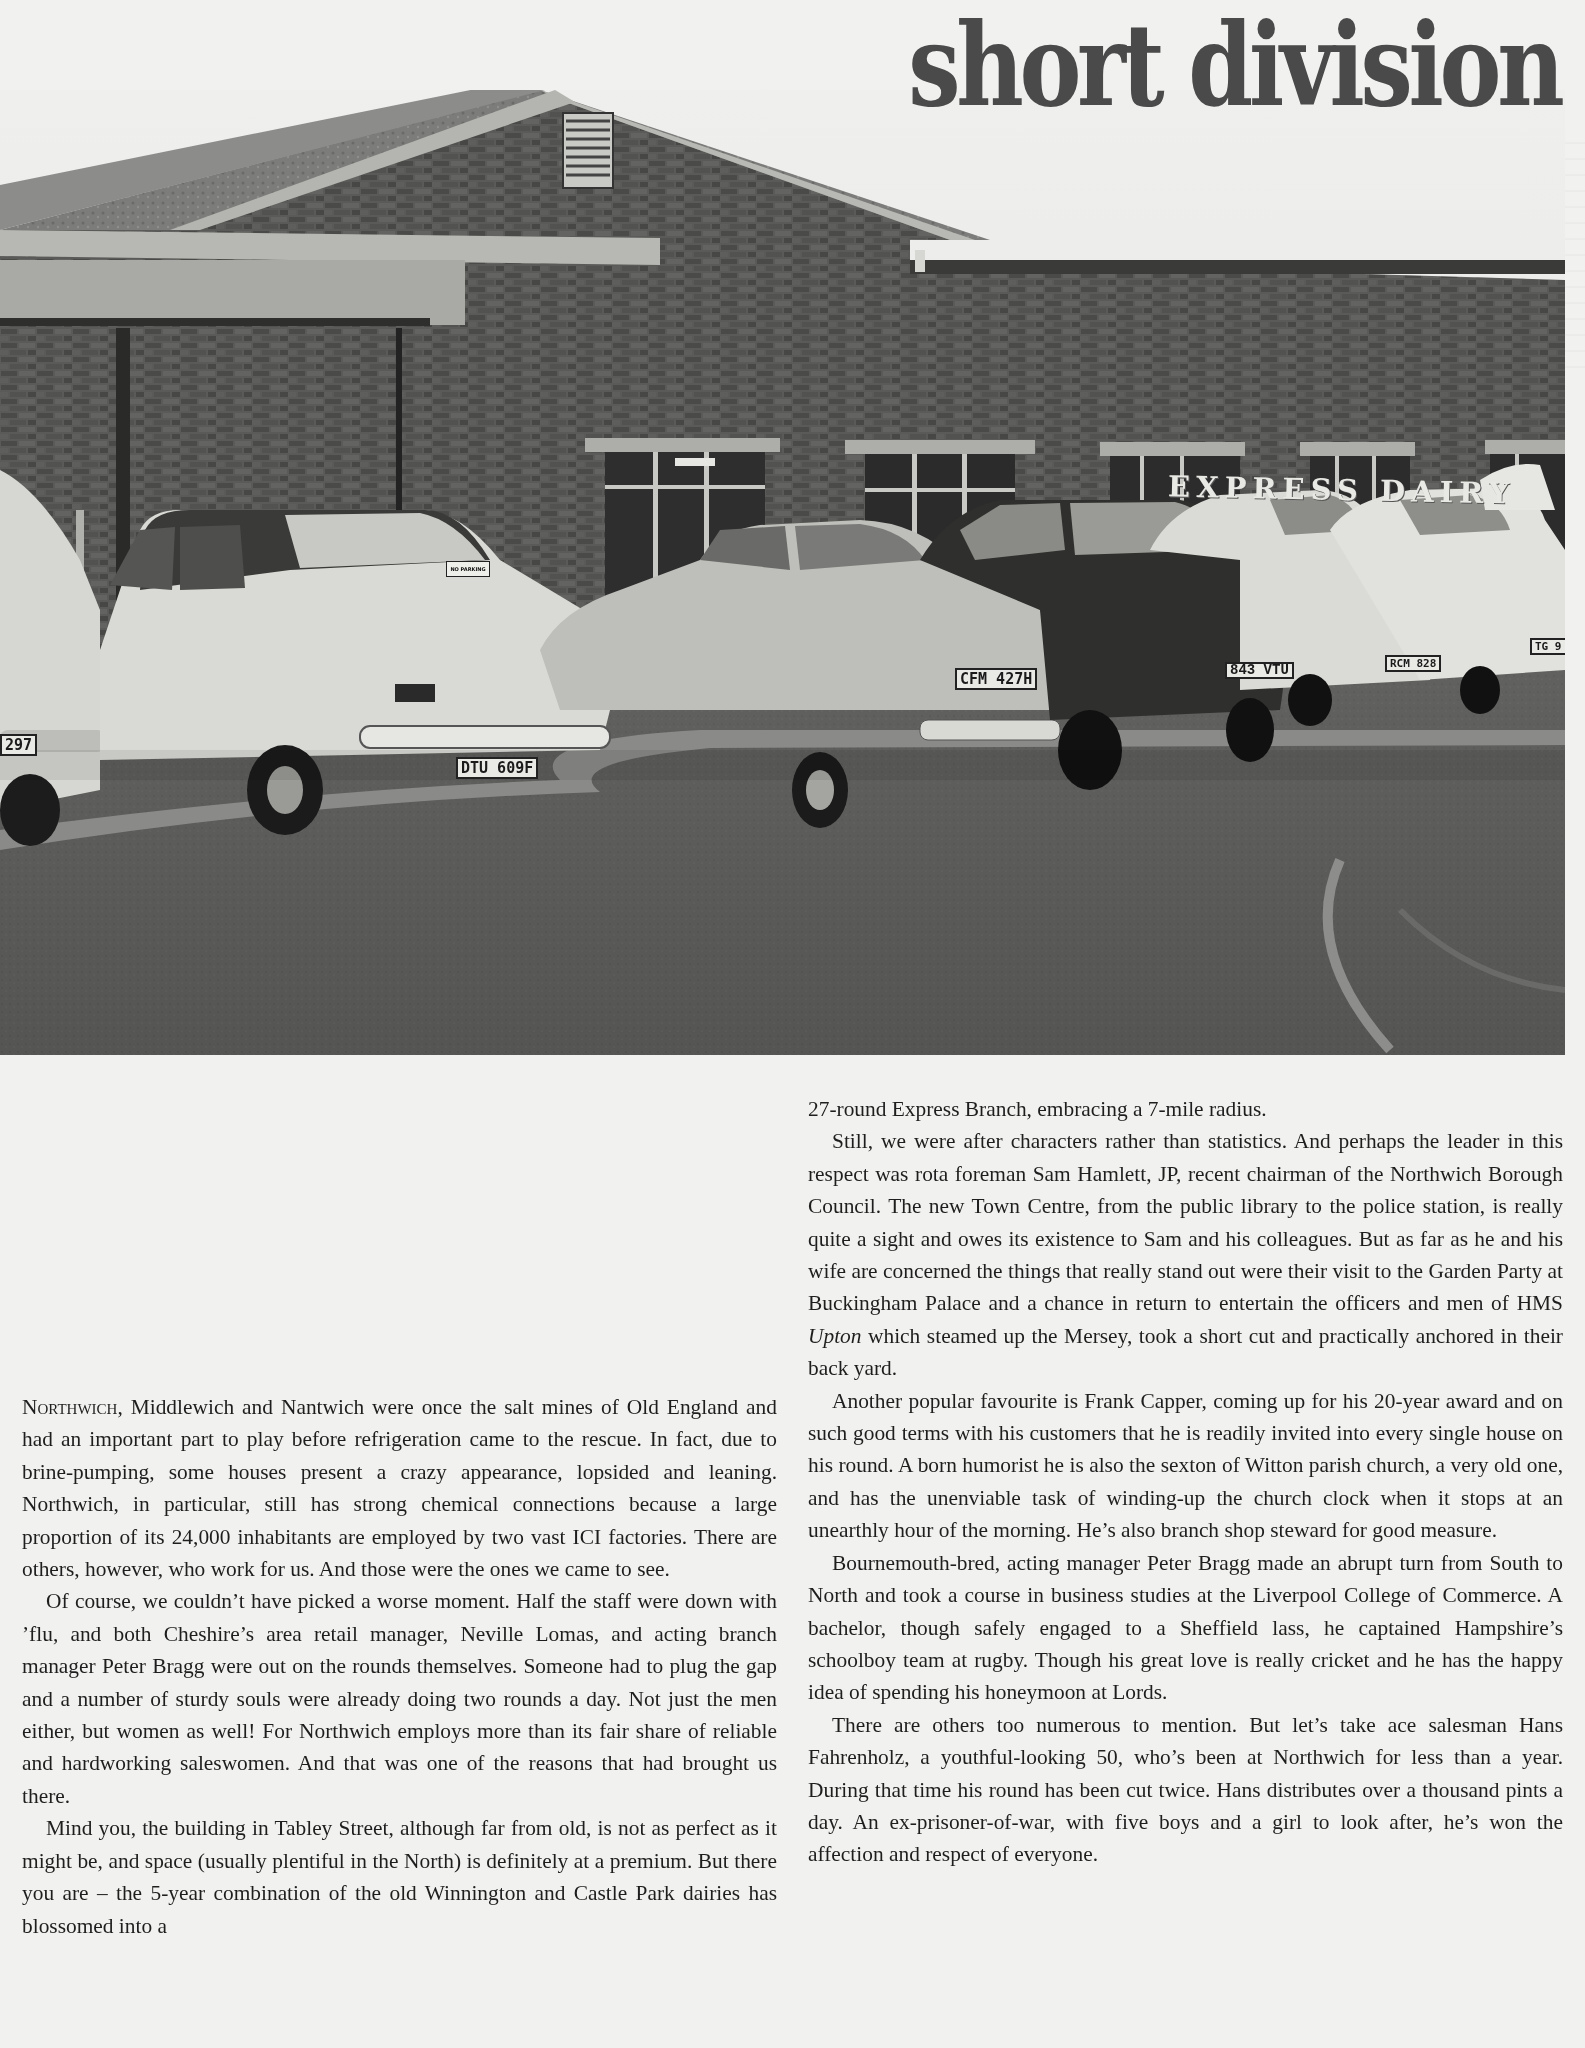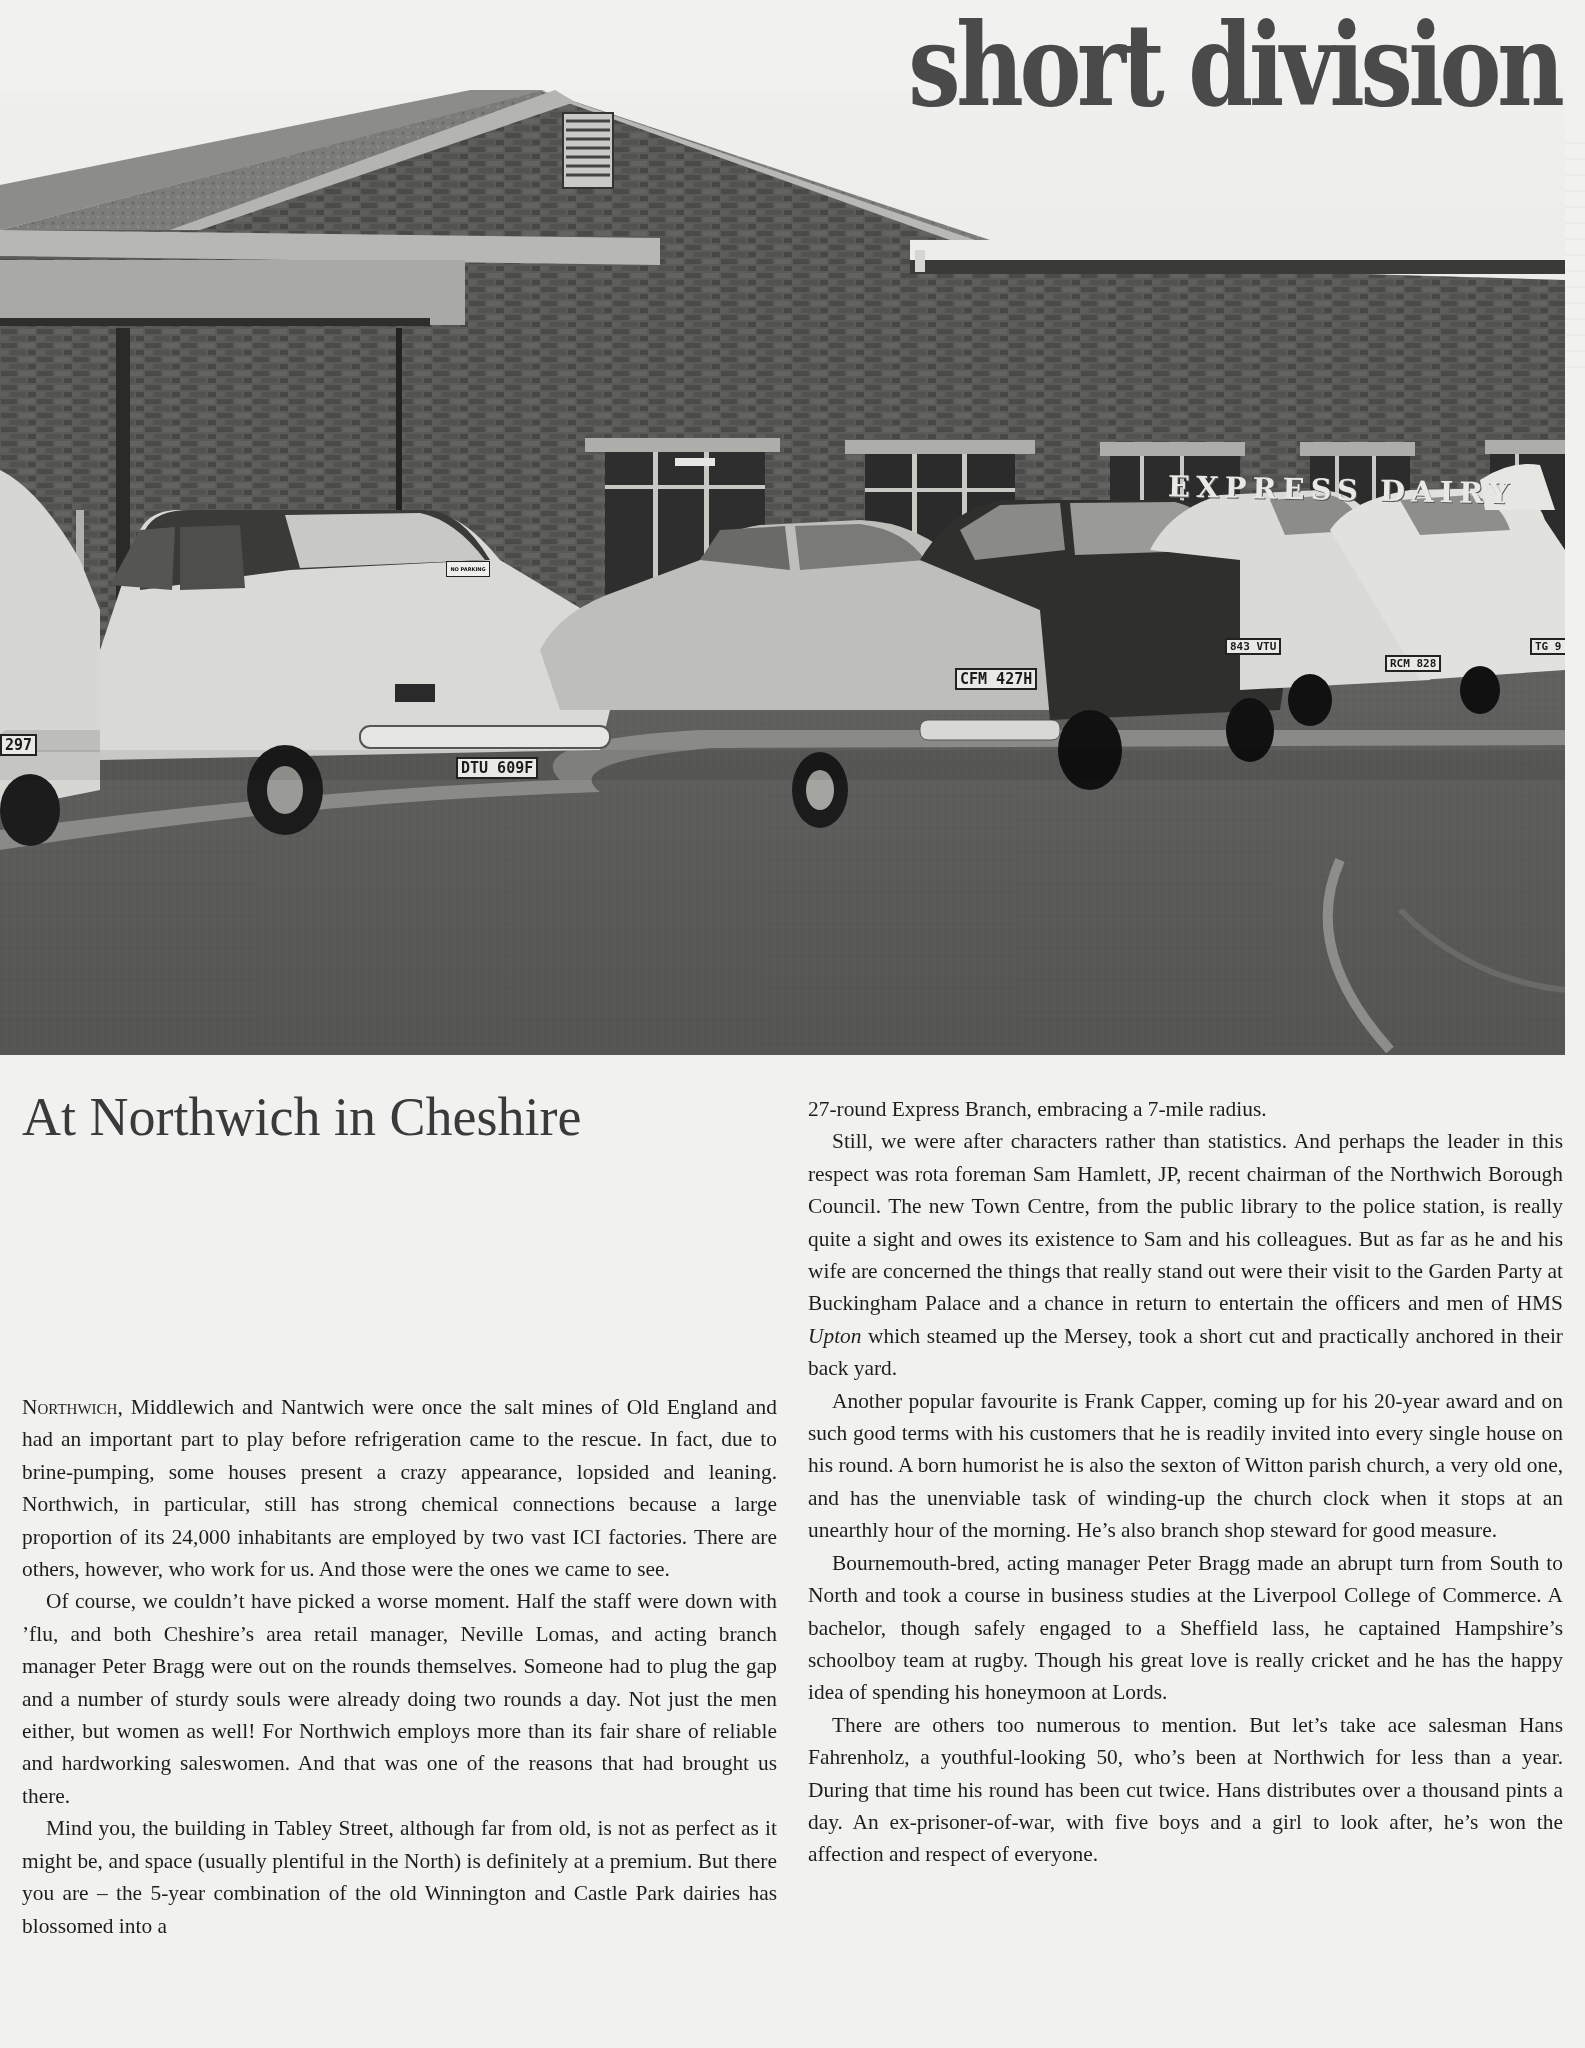--- a/index.html
+++ b/index.html
@@ -222,31 +222,30 @@
       <ellipse cx="1480" cy="600" rx="20" ry="24" fill="#111"></ellipse>
 
       <rect x="0" y="660" width="1565" height="30" fill="#000" opacity="0.08"></rect>
     </svg>
 
     <div class="sign-text">EXPRESS DAIRY</div>
     <div class="no-parking" style="left:446px;top:471px;">NO PARKING</div>
     <div class="plate" style="left:0px;top:644px;">297</div>
     <div class="plate" style="left:456px;top:667px;">DTU 609F</div>
     <div class="plate" style="left:955px;top:578px;">CFM 427H</div>
-    <div class="plate" style="left:1225px;top:548px;font-size:11px;line-height:13px;">843 VTU</div>
+    <div class="plate" style="left:1225px;top:572px;font-size:14px;line-height:13px;font-family:Liberation Mono, monospace;">843 VTU</div>
     <div class="plate" style="left:1385px;top:558px;font-size:11px;line-height:13px;margin-top:7px;">RCM 828</div>
     <div class="plate" style="left:1530px;top:548px;font-size:11px;line-height:13px;">TG 9</div>
   </div>
 
   <div class="masthead">
     <h1>short division</h1>
   </div>
 
   <h2 class="headline">
-    <span>At Northwich in Cheshire</span>
   </h2>
 
   <div class="col col-left">
     <p class="noindent"><span class="smallcaps">Northwich</span><span>, Middlewich and Nantwich were once the salt mines of Old England and had an important part to play before refrigeration came to the rescue. In fact, due to brine-pumping, some houses present a crazy appearance, lopsided and leaning. Northwich, in particular,  still has strong chemical connections because a large proportion of its 24,000 inhabitants are employed by two vast ICI factories. There are others, however, who work for us. And those were the ones we came to see.</span></p>
     <p>Of course, we couldn’t have picked a worse moment. Half the staff were down with ’flu, and both Cheshire’s area retail manager, Neville Lomas, and acting branch manager Peter Bragg were out on the rounds themselves. Someone had to plug the gap and a number of sturdy souls were already doing two rounds a day.  Not just the men either, but women as well! For Northwich employs more than its fair share of reliable and hardworking saleswomen. And that was one of the reasons that had brought us there.</p>
     <p>Mind you, the building in Tabley Street, although far from old, is not as perfect as it might be, and space (usually plentiful in the North) is definitely at a premium. But there you are – the 5-year combination of the old Winnington and Castle Park dairies has blossomed into a</p>
   </div>
 
   <div class="col col-right">
     <p class="noindent">27-round Express Branch, embracing a 7-mile radius.</p>

